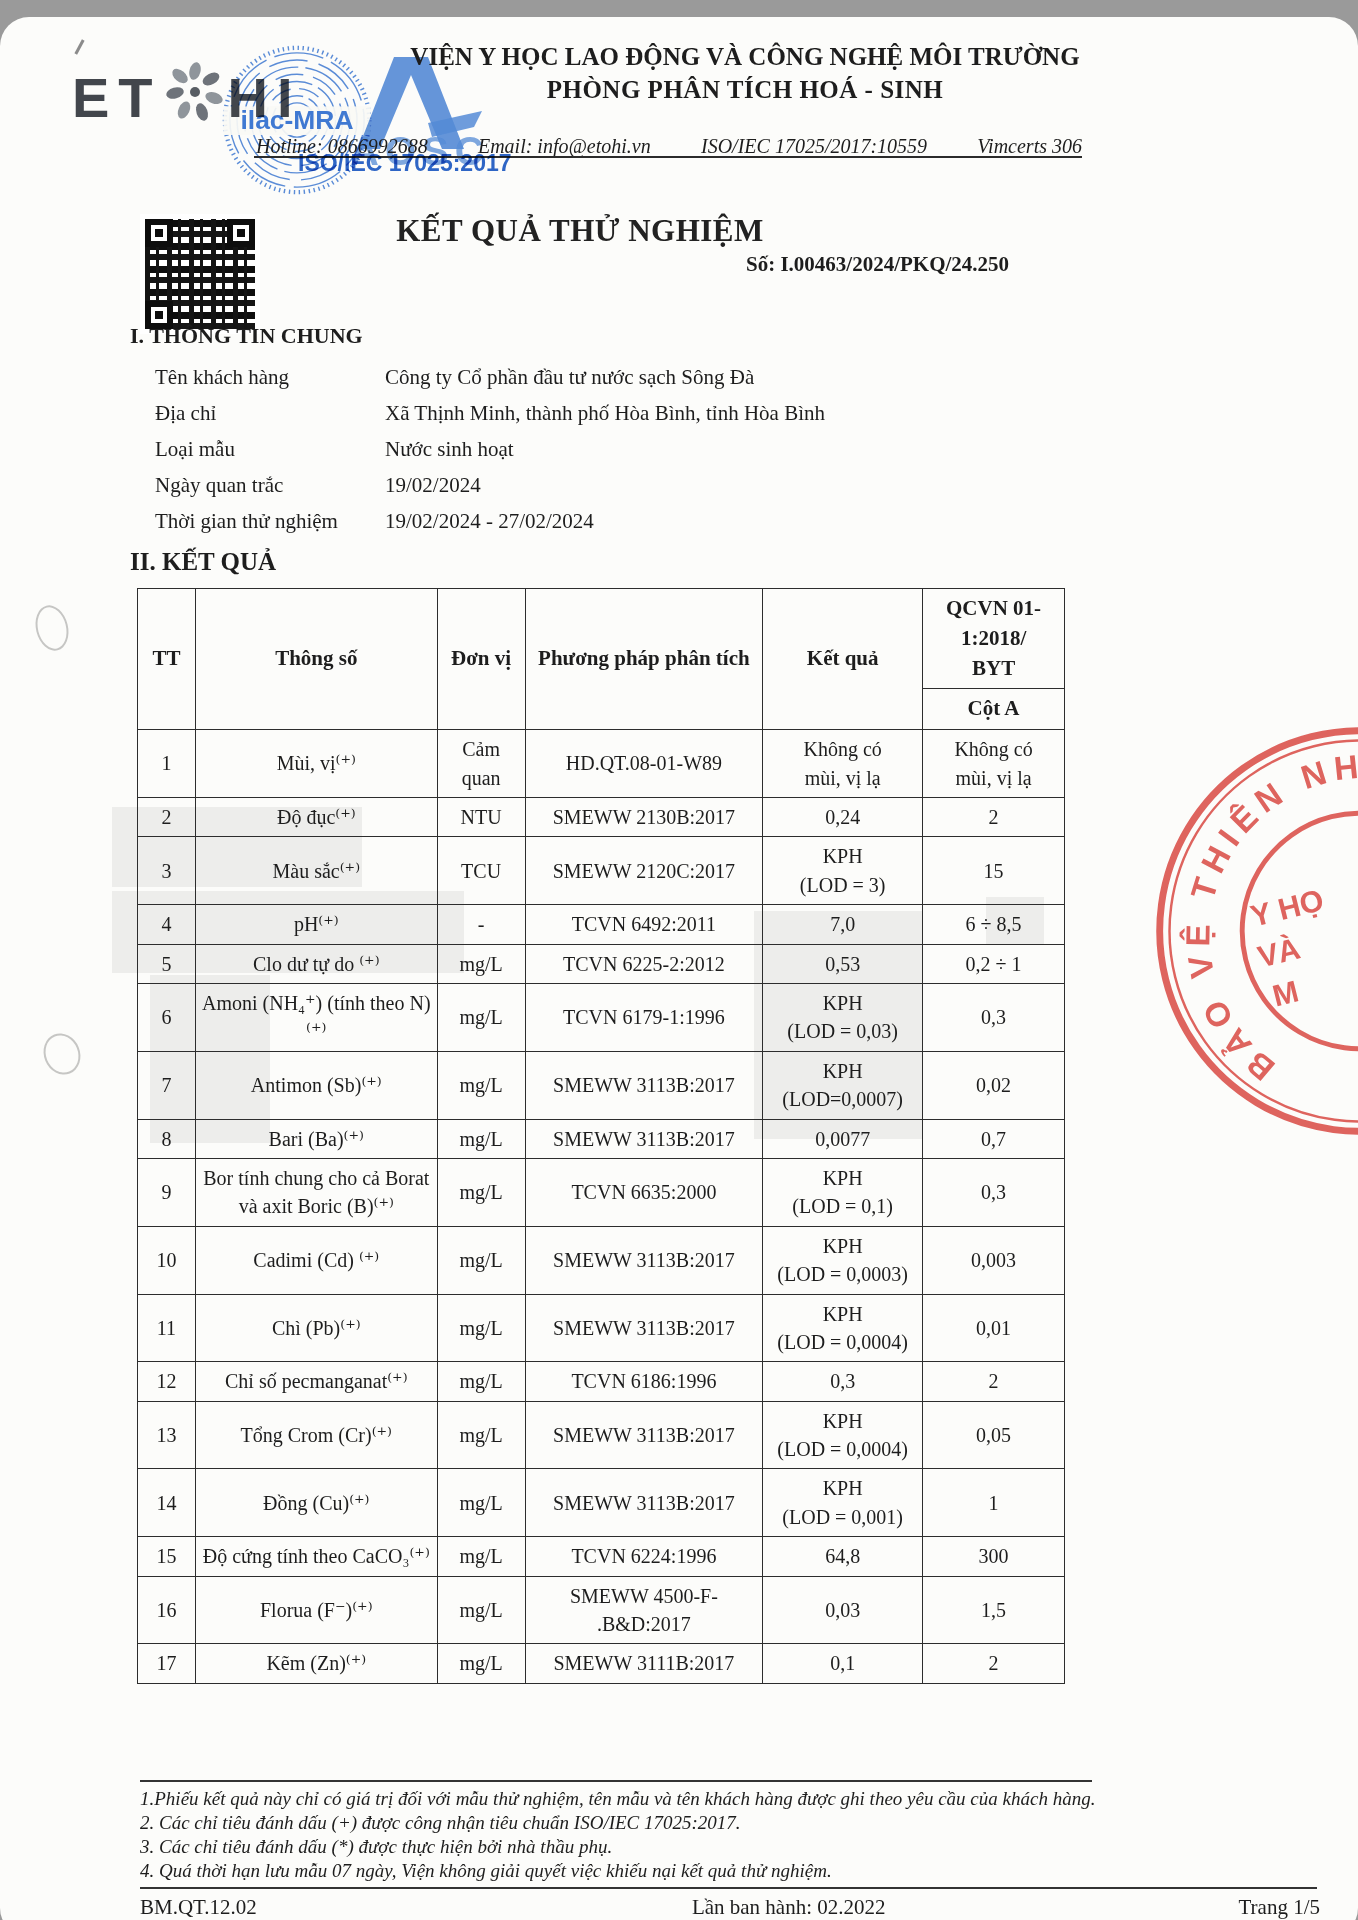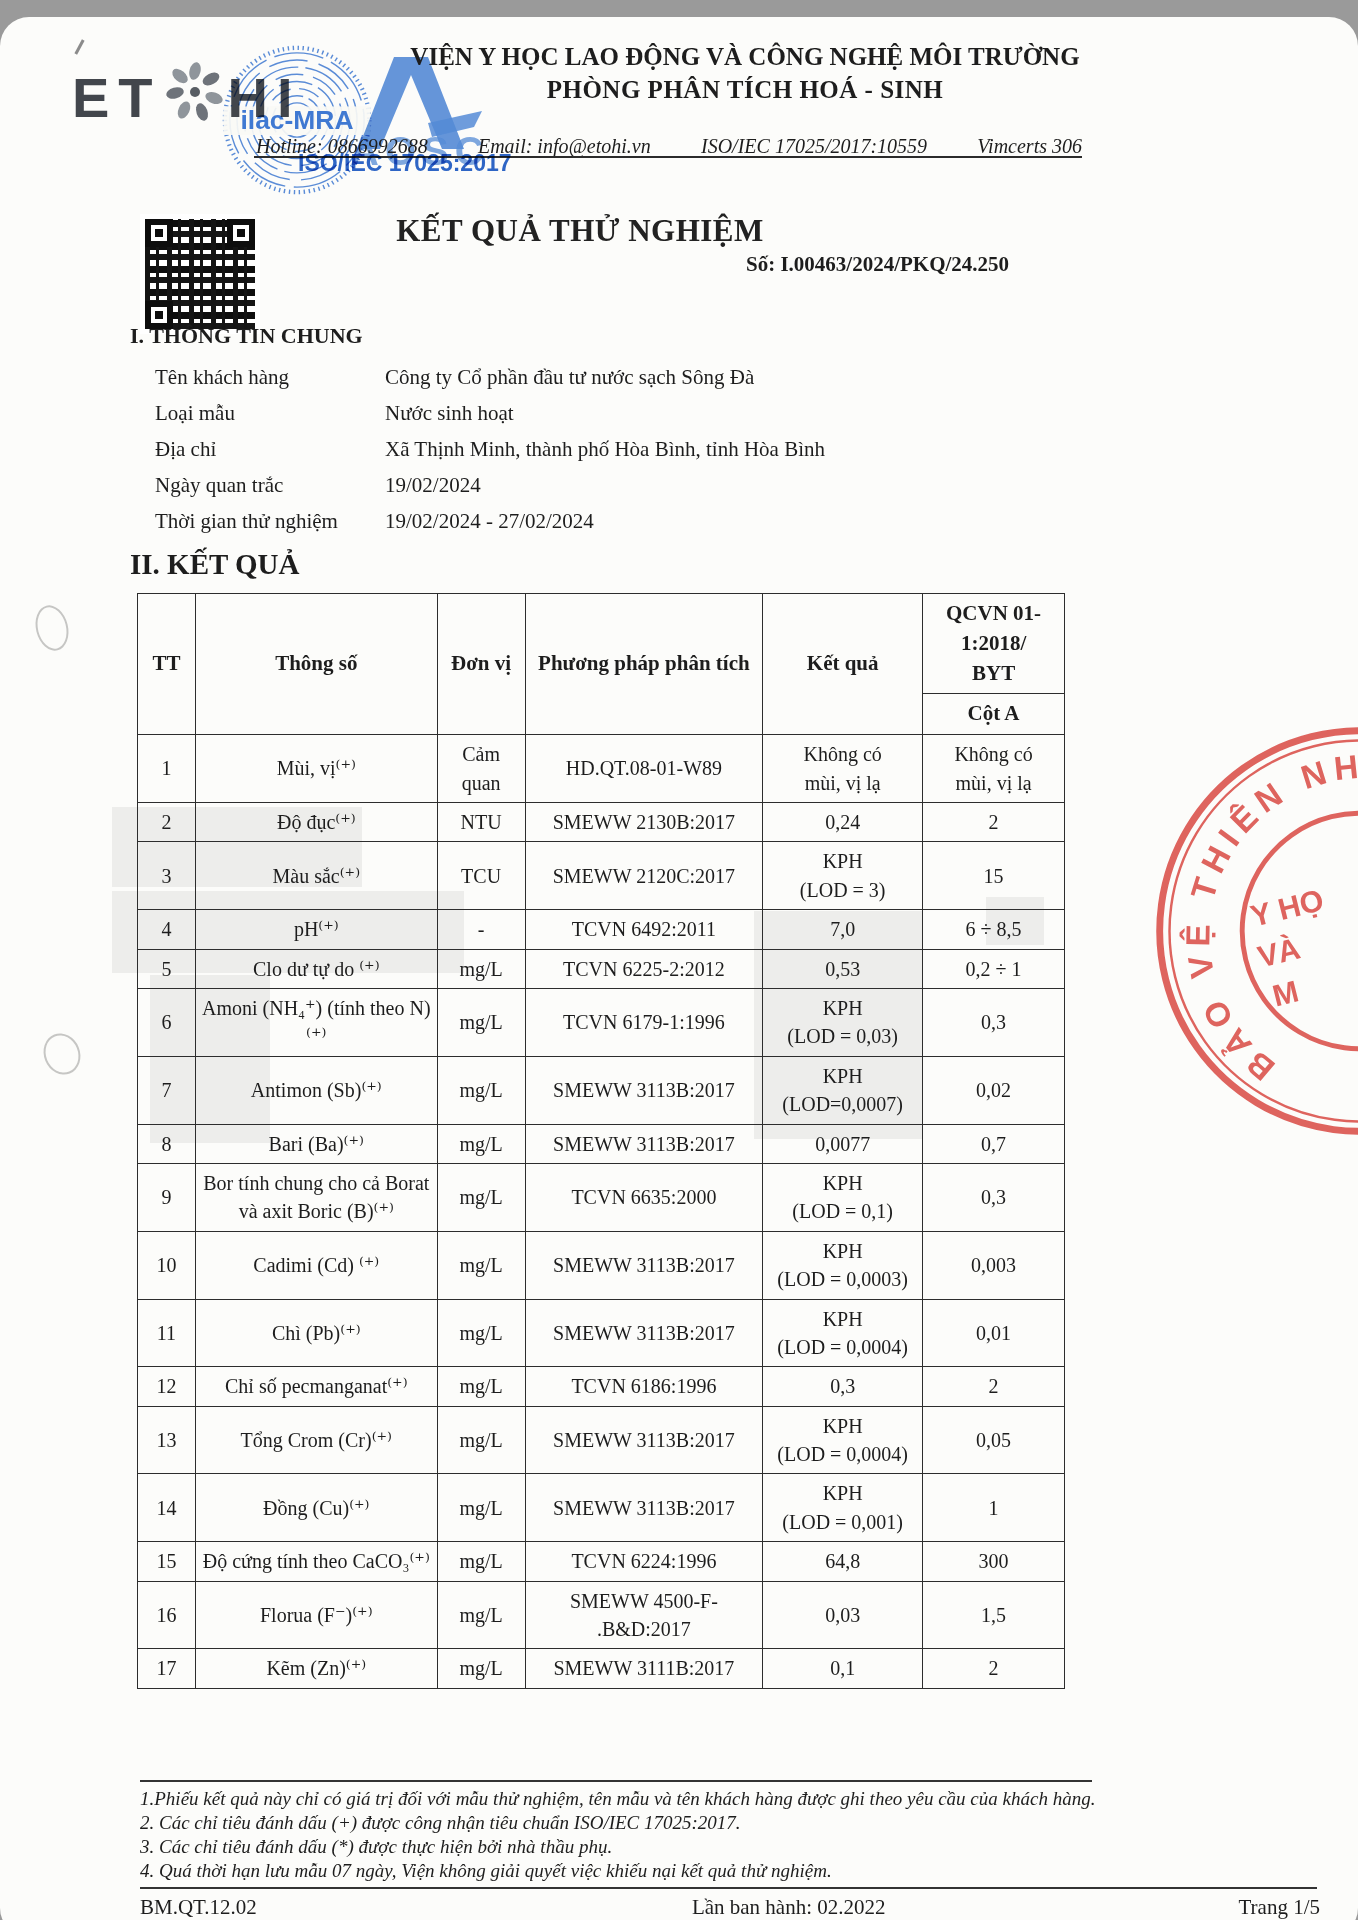--- a/index.html
+++ b/index.html
@@ -42,21 +42,21 @@
   .doc-title{position:absolute;left:330px;top:196px;width:500px;text-align:center;
     font-weight:700;font-size:31px;letter-spacing:.5px;color:#222;}
   .doc-number{position:absolute;left:746px;top:235px;font-weight:700;font-size:21px;}
 
   
   .content{position:absolute;left:130px;top:306px;width:1010px;}
   .sec-h{font-weight:700;font-size:22px;margin:0 0 16px 0;}
   .info{margin-left:25px;}
   .info-row{display:flex;margin-bottom:11px;line-height:25px;font-size:21px;}
   .info-row .lbl{width:230px;flex:none;}
-  .sec-h2{font-weight:700;font-size:29px;margin:14px 0 12px 0;}
+  .sec-h2{font-weight:700;font-size:25px;margin:14px 0 12px 0;}
 
   table.results{border-collapse:collapse;margin-left:7px;width:928px;position:relative;z-index:2;
     background:transparent;}
   table.results th,table.results td{border:1.7px solid #2d2d2d;white-space:pre-line;
     text-align:center;vertical-align:middle;padding:5px 5px;font-size:20px;line-height:1.42;}
   table.results th{font-weight:700;font-size:21px;}
   th.qcvn{height:94px;line-height:1.3;}
   th.qcvn-sub{height:40px;}
   td.c-param{text-align:left;padding-left:10px;}
 
@@ -170,26 +170,26 @@
   <div class="content" data-name="content">
 
     <div class="sec-h" data-name="section1-heading">I. THÔNG TIN CHUNG</div>
 
     <div class="info" data-name="general-info">
       <div class="info-row" data-name="info-row">
         <span class="lbl" data-name="info-label">Tên khách hàng</span>
         <span class="val" data-name="info-value">Công ty Cổ phần đầu tư nước sạch Sông Đà</span>
       </div>
       <div class="info-row" data-name="info-row">
+        <span class="lbl" data-name="info-label">Địa chỉ</span>
+        <span class="val" data-name="info-value">Xã Thịnh Minh, thành phố Hòa Bình, tỉnh Hòa Bình</span>
+      </div>
+      <div class="info-row" data-name="info-row">
         <span class="lbl" data-name="info-label">Loại mẫu</span>
         <span class="val" data-name="info-value">Nước sinh hoạt</span>
-      </div>
-      <div class="info-row" data-name="info-row">
-        <span class="lbl" data-name="info-label">Địa chỉ</span>
-        <span class="val" data-name="info-value">Xã Thịnh Minh, thành phố Hòa Bình, tỉnh Hòa Bình</span>
       </div>
       <div class="info-row" data-name="info-row">
         <span class="lbl" data-name="info-label">Ngày quan trắc</span>
         <span class="val" data-name="info-value">19/02/2024</span>
       </div>
       <div class="info-row" data-name="info-row">
         <span class="lbl" data-name="info-label">Thời gian thử nghiệm</span>
         <span class="val" data-name="info-value">19/02/2024 - 27/02/2024</span>
       </div>
     </div>

